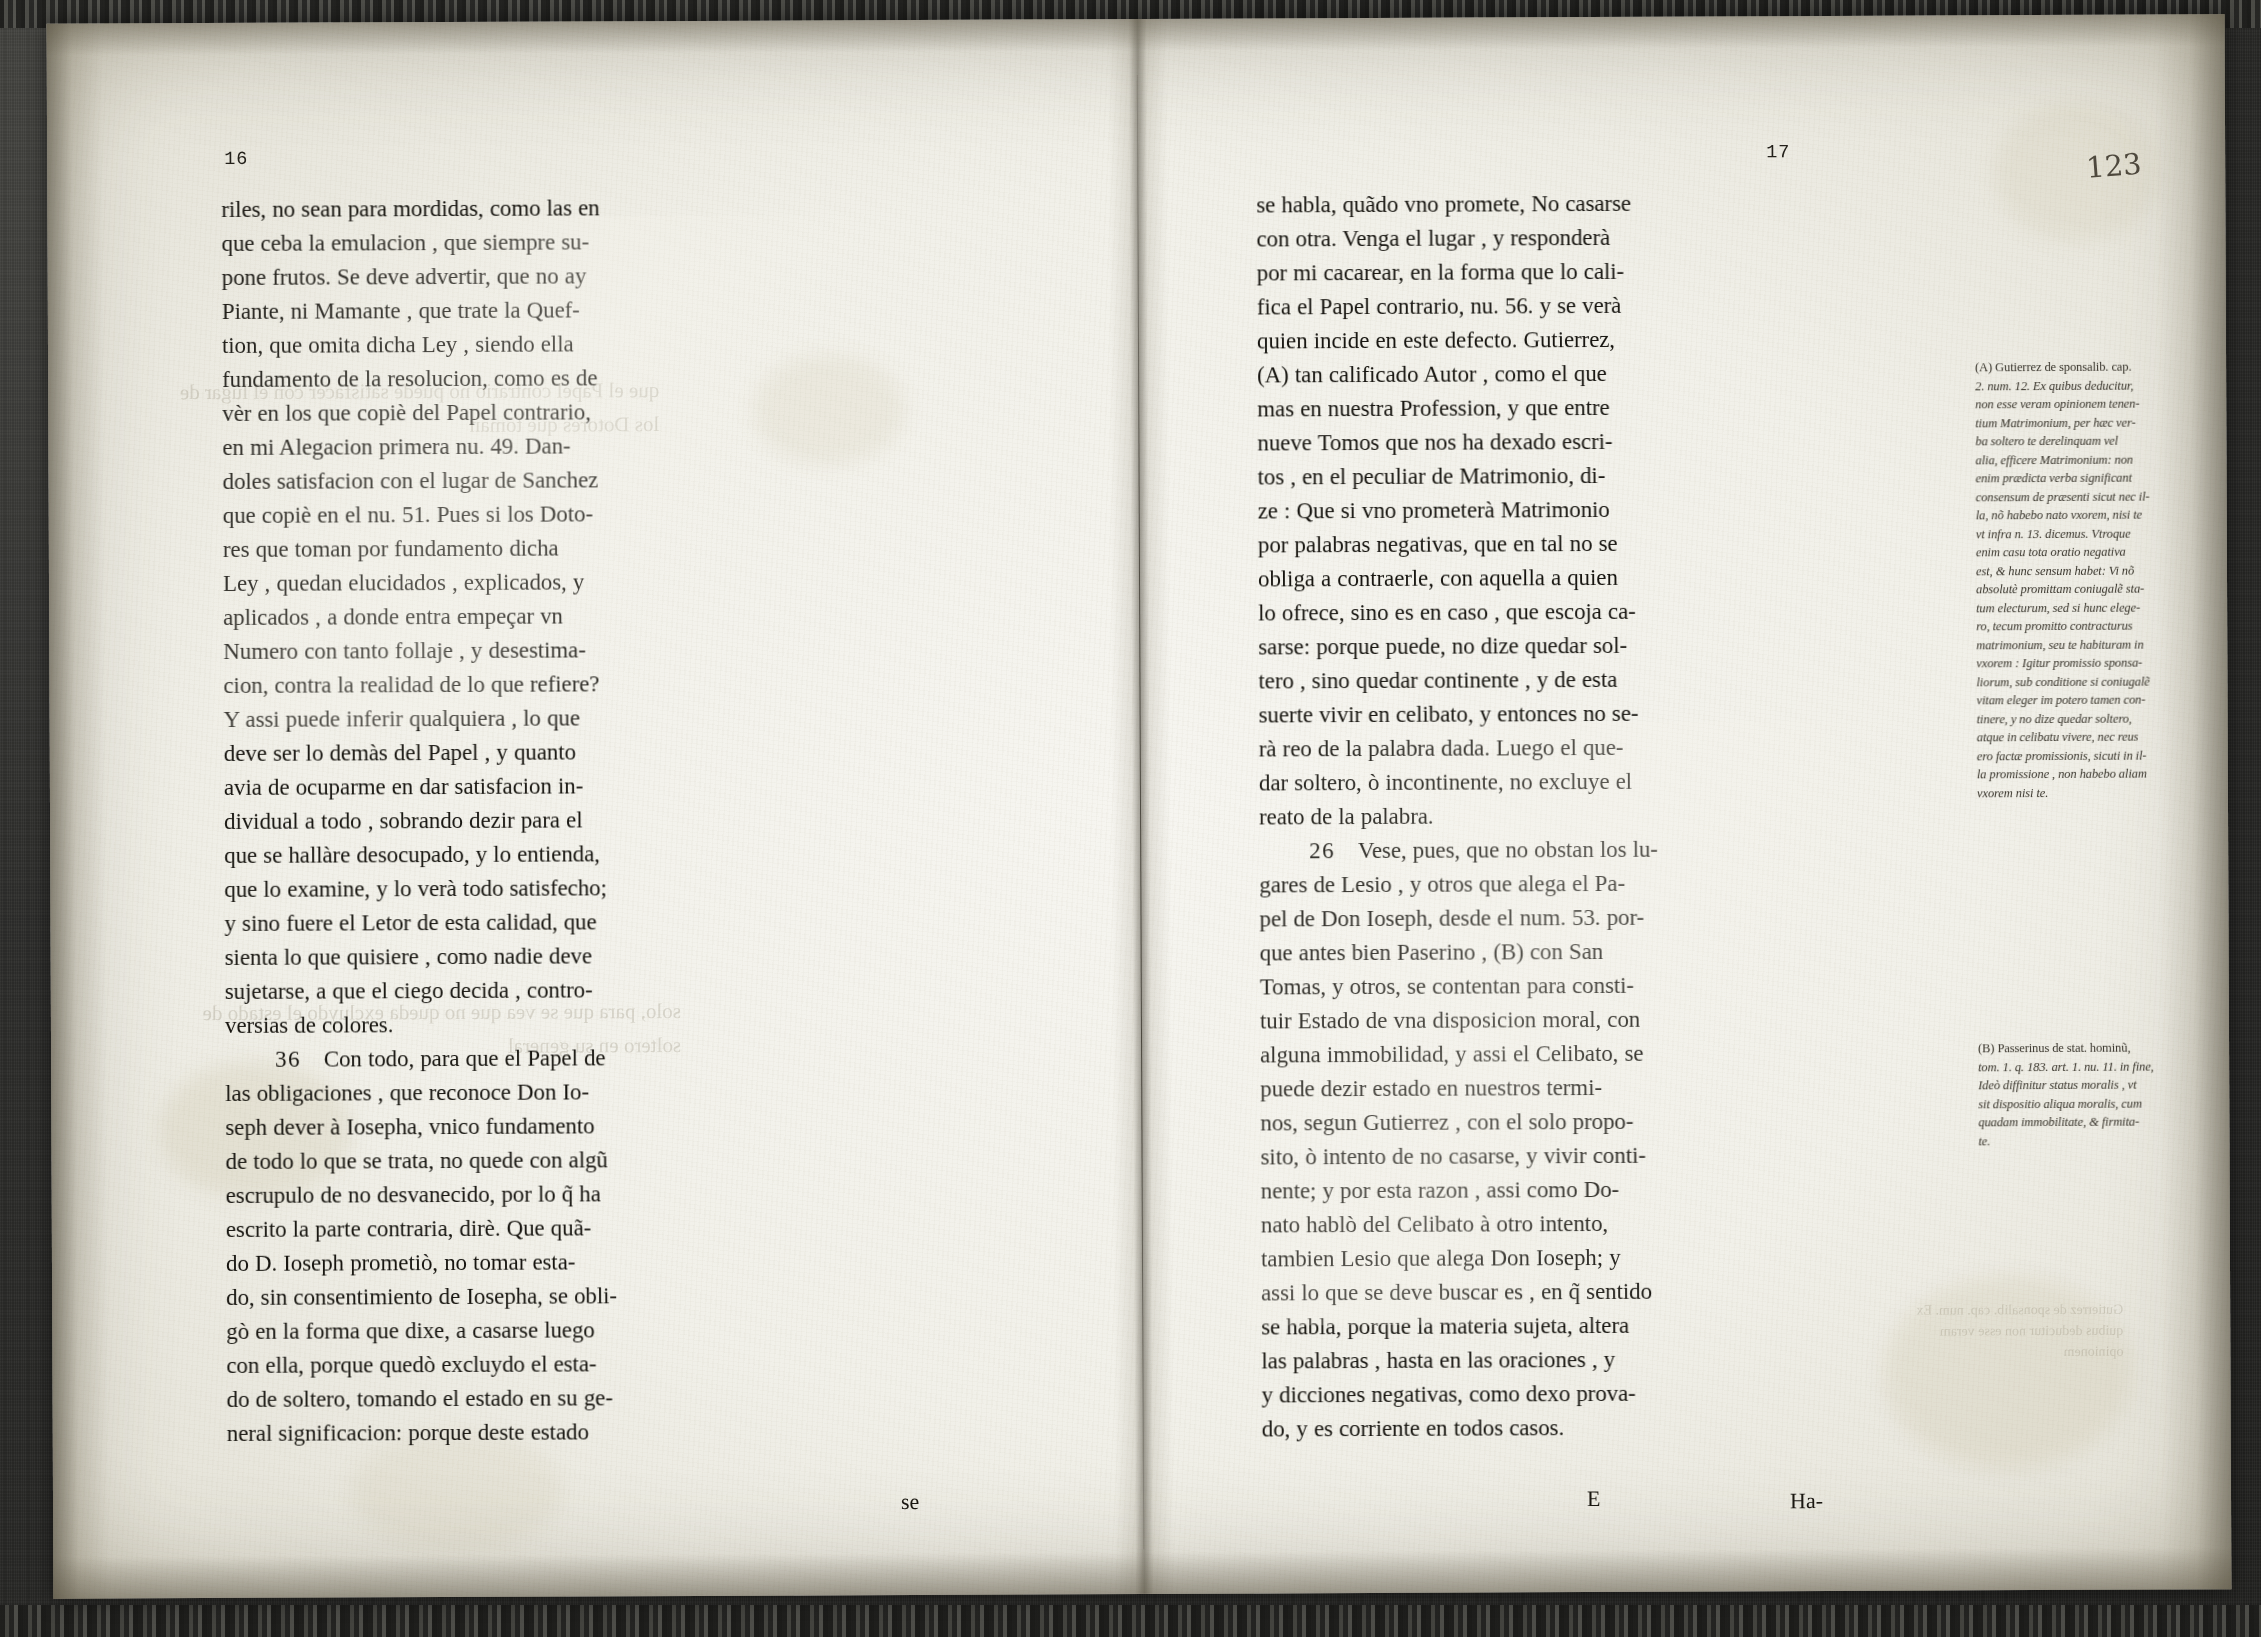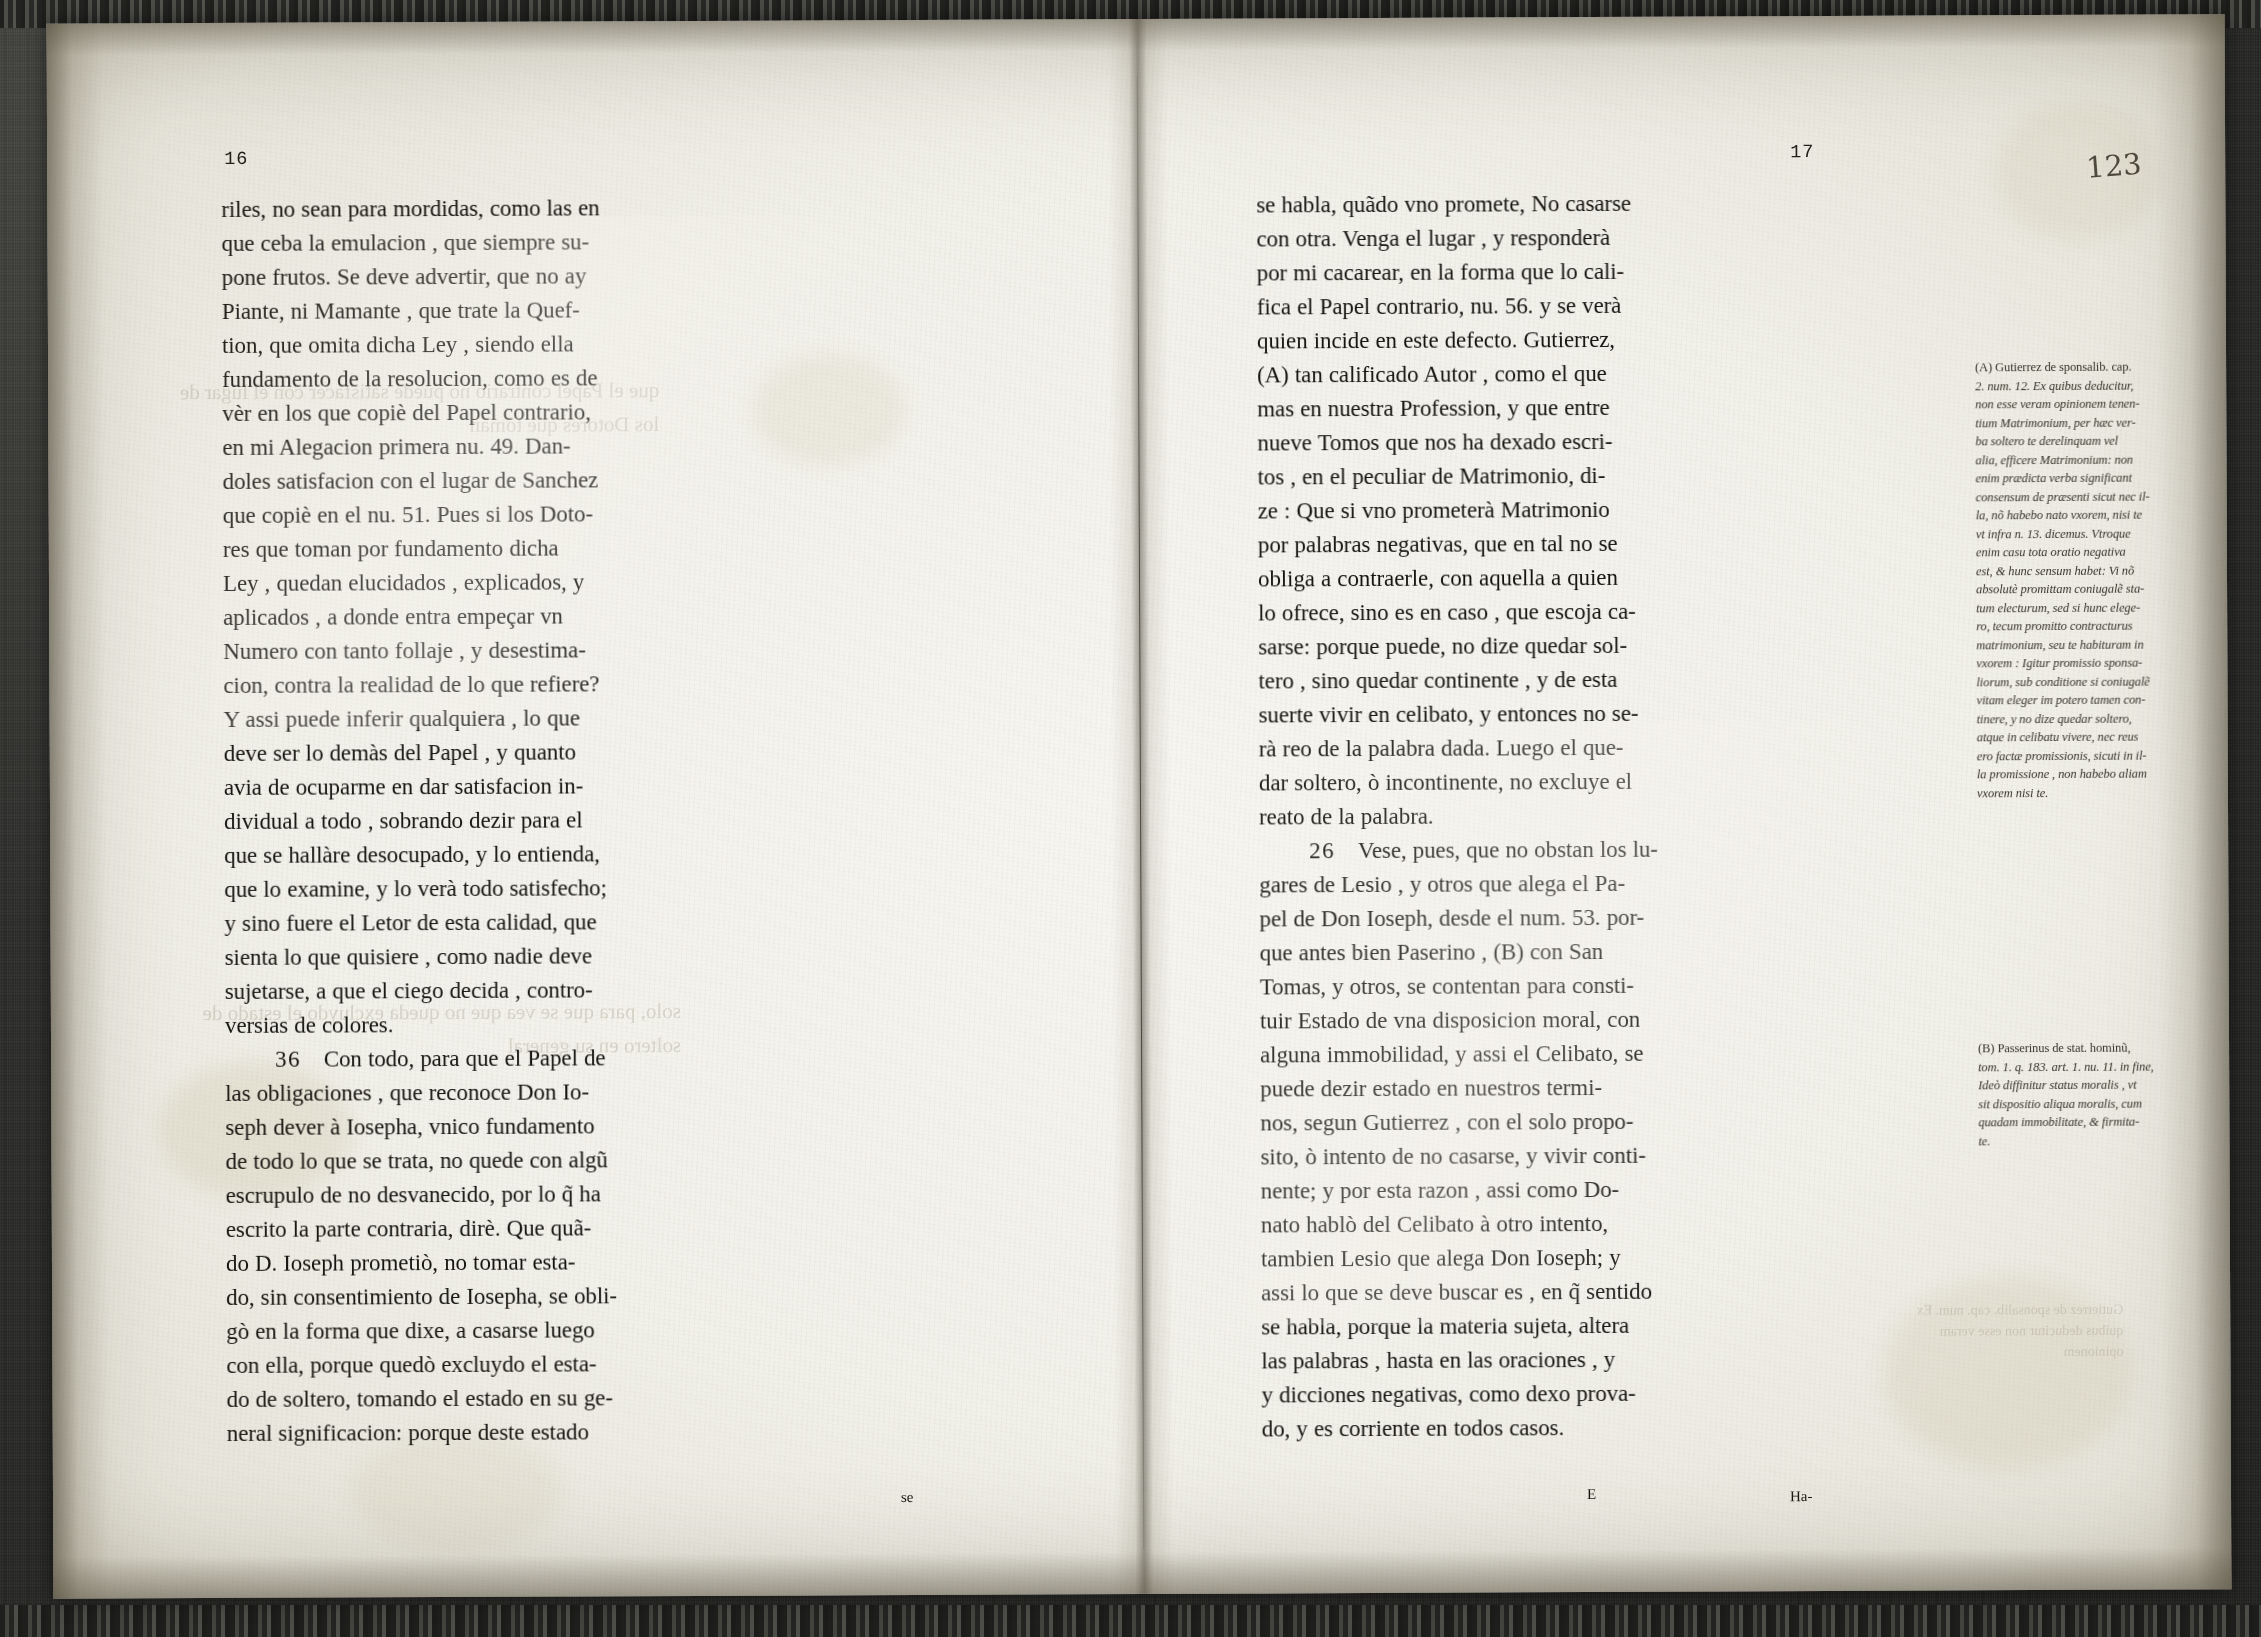--- a/index.html
+++ b/index.html
@@ -123,21 +123,21 @@
     text-align:justify;
     text-align-last:left;
     letter-spacing:-0.1px;
     opacity:.93;
   }
   .marg .it{font-style:italic;}
 
   .catch{
     position:absolute;
     font-family:"Liberation Serif", serif;
-    font-size:15px;color:#1a1711;
+    font-size:22px;color:#1a1711;
   }
 
   
   .ghost{
     position:absolute;
     font-family:"Liberation Serif", serif;
     color:rgba(120,110,86,.22);
     font-size:21px;line-height:34px;
     transform:scaleX(-1);
     pointer-events:none;
@@ -226,21 +226,21 @@
     <div class="catch" style="left:741px;top:1413px;">se</div>
 
     <div class="inkfade" style="left:56px;top:139px;width:741px;height:510px;"></div>
   </div>
 
   <div class="gutter"></div>
   <div class="gutter-line"></div>
 
   <div class="page" style="left:1149px;top:56px;width:1010px;height:1474px;">
 
-    <div class="folio" style="position:absolute;left:594px;top:70px;text-align:center;">17</div>
+    <div class="folio" style="position:absolute;left:570px;top:70px;text-align:center;">17</div>
 
     <div class="pagenum-hand">123</div>
 
     <div class="col blur-soft" id="right-body" style="position:absolute;left:60px;top:114px;width:665px;">
         <div>se habla, quãdo vno promete, No casarse</div>
         <div>con otra.  Venga el lugar , y responderà</div>
         <div>por mi cacarear, en la forma que lo cali-</div>
         <div>fica el Papel contrario, nu. 56. y se verà</div>
         <div>quien incide  en este defecto. Gutierrez,</div>
         <div>(A) tan calificado Autor , como el que</div>

